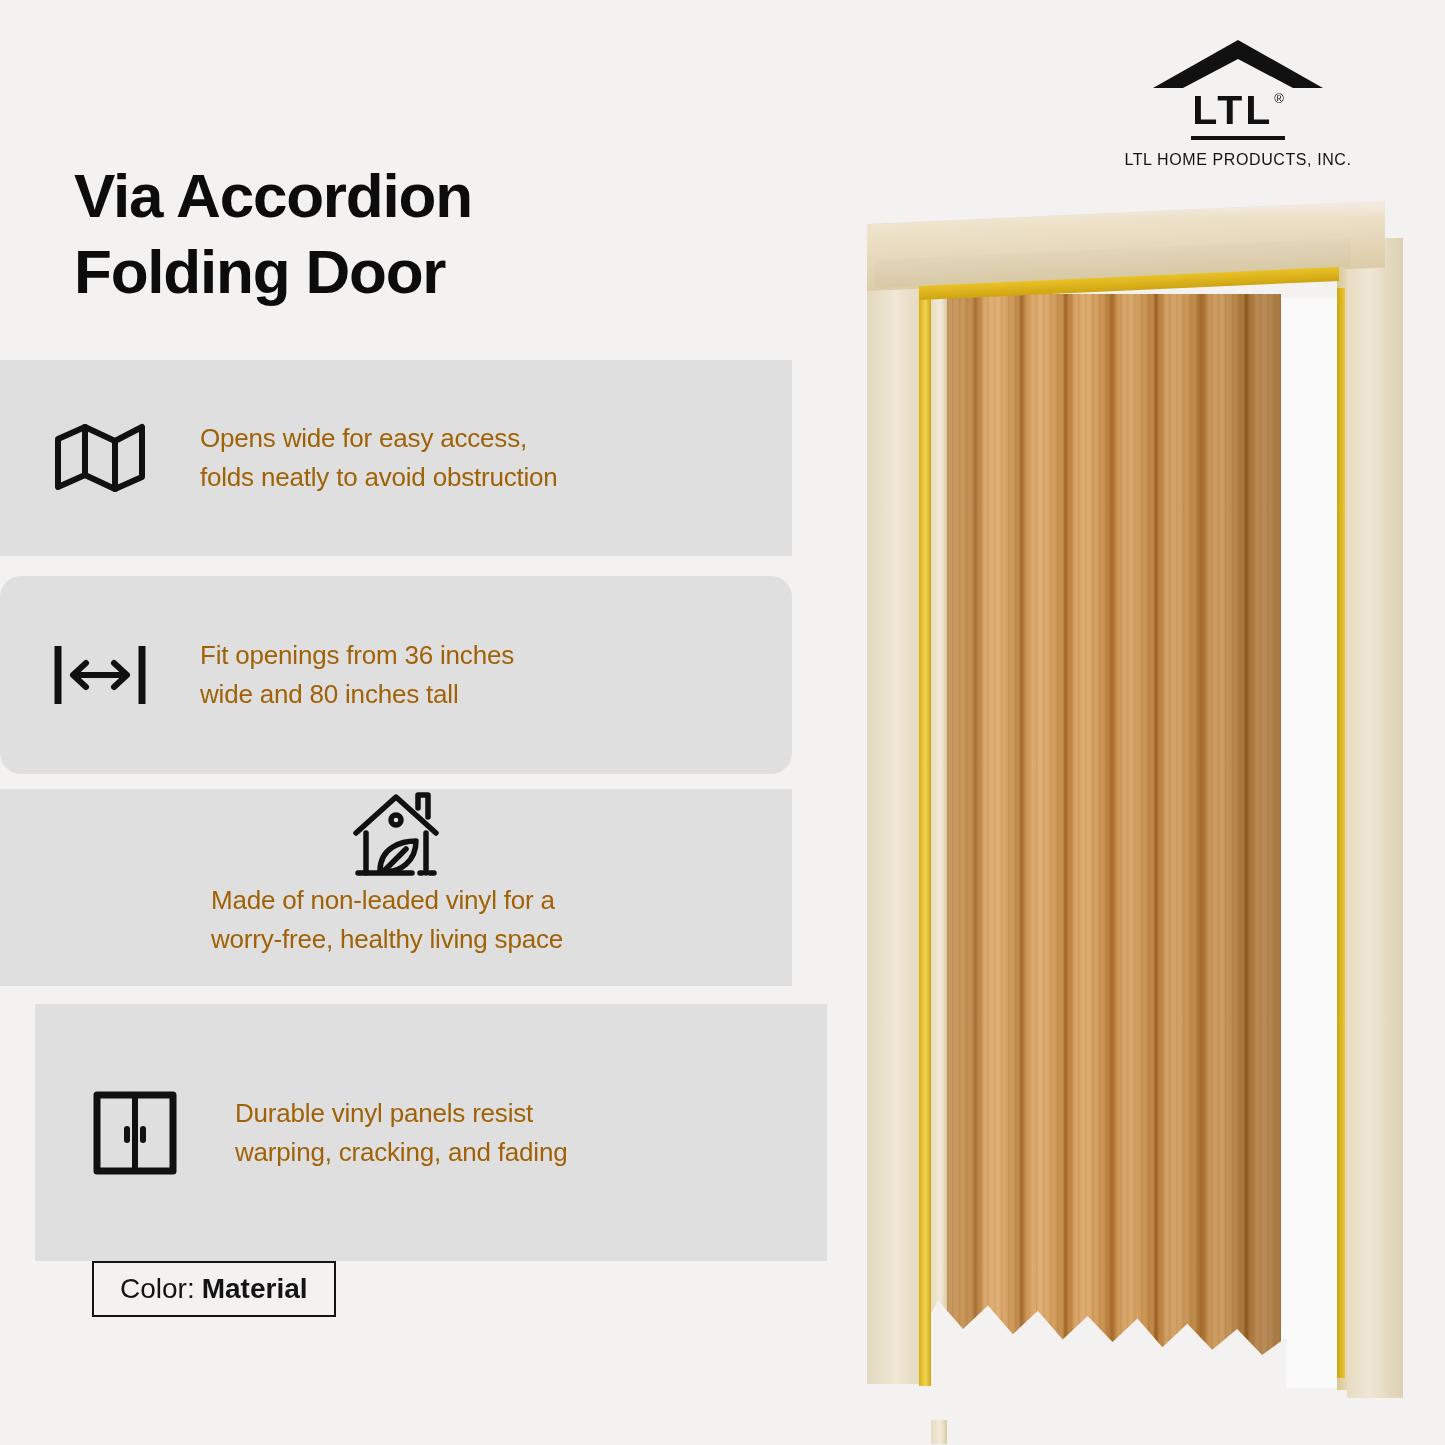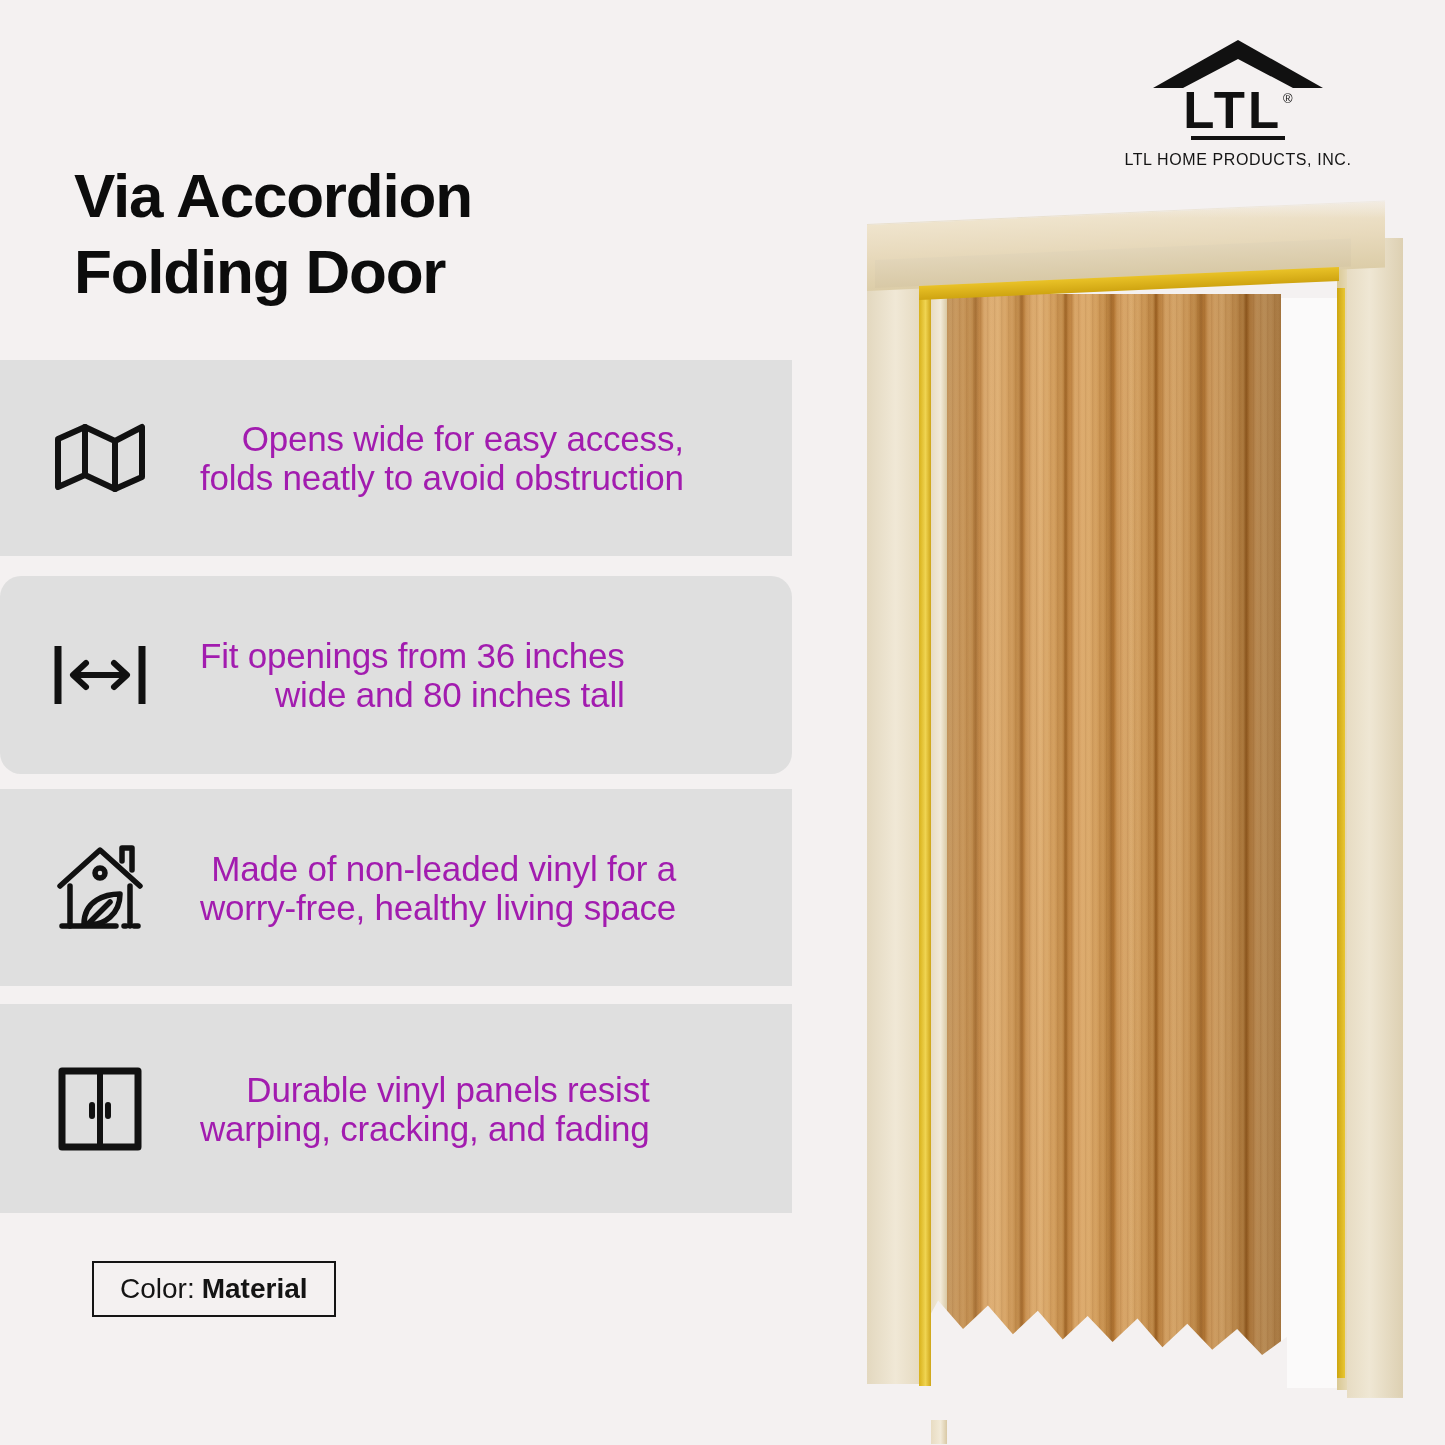--- a/index.html
+++ b/index.html
@@ -49,21 +49,21 @@
     top: 50px;
     left: 0;
     width: 170px;
     display: flex;
     align-items: flex-start;
     justify-content: center;
   }
   .logo-ltl {
     font-family: "Liberation Sans", sans-serif;
     font-weight: bold;
-    font-size: 51px;
+    font-size: 41px;
     line-height: 41px;
     letter-spacing: 3px;
     color: #111111;
   }
   .logo-reg {
     font-size: 13px;
     line-height: 13px;
     color: #111111;
     margin-left: 1px;
     margin-top: 2px;
@@ -109,33 +109,32 @@
   }
   .feature-icon {
     width: 200px;
     min-width: 200px;
     display: flex;
     align-items: center;
     justify-content: center;
   }
   .feature-text {
     font-family: "Liberation Sans", sans-serif;
-    font-size: 35px;
+    font-size: 26px;
     line-height: 39px;
-    color: #a21caf;
+    color: #a16207;
     letter-spacing: -0.2px;
     white-space: pre-line;
     padding-right: 18px;
-    text-align: right;
   }
 
   .f1 { top: 360px;  height: 196px; }
   .f2 { top: 576px;  height: 198px; border-radius: 21px; }
-  .f3 { top: 789px;  height: 197px; }
-  .f4 { top: 1004px; height: 209px; }
+  .f3 { top: 789px;  height: 197px; flex-direction: column; }
+  .f4 { top: 1004px; height: 257px; margin-left: 35px; }
 
   
   .spec-bar {
     position: absolute;
     left: 92px;
     top: 1261px;
     height: 56px;
     display: flex;
     border: 2.5px solid #141414;
     background: #f4f1f1;

